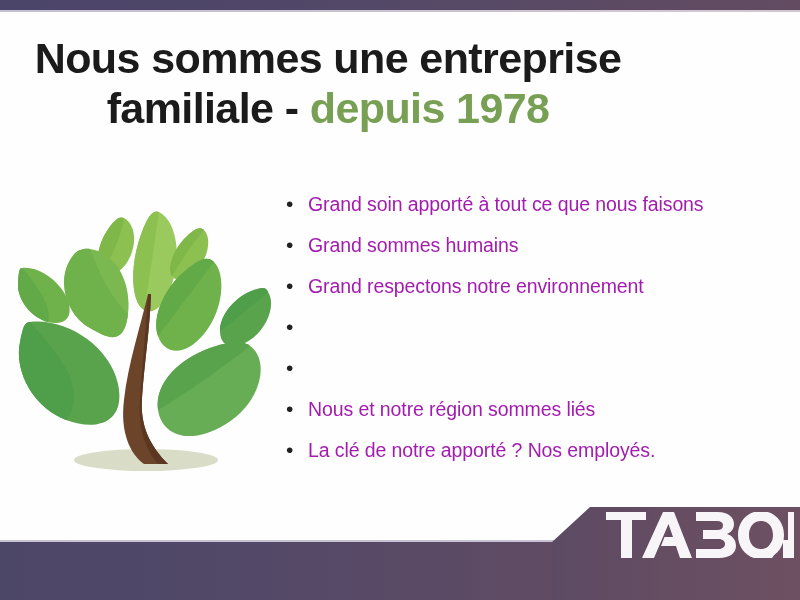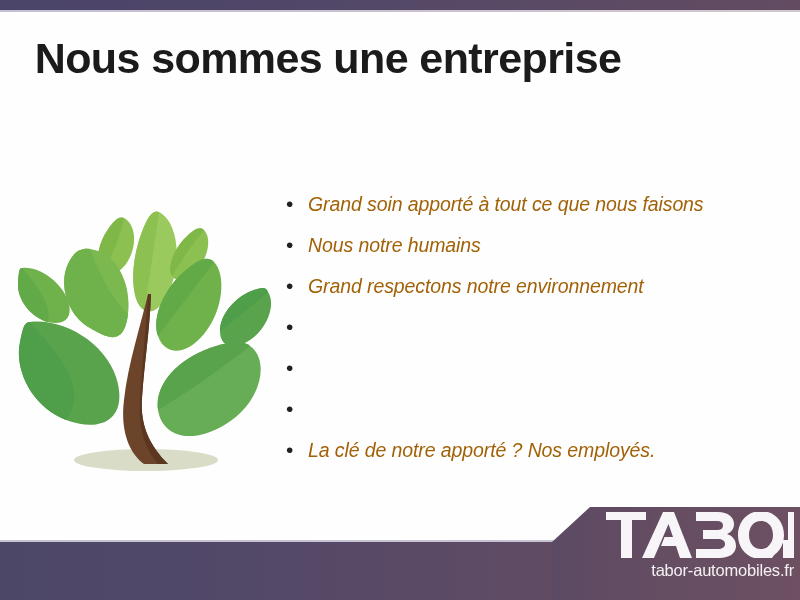--- a/index.html
+++ b/index.html
@@ -66,24 +66,23 @@
     width:22px;
     flex:0 0 22px;
     font-size:21px;
     line-height:24px;
     color:#212121;
     text-align:left;
   }
   .bullet-text{
     font-size:19.5px;
     line-height:24px;
-    color:#a16207;
+    color:#a21caf;
     white-space:nowrap;
     letter-spacing:-0.1px;
-    font-style:italic;
   }
 
   
   .tree-wrap{
     position:absolute;
     left:18px; top:188px;
     width:262px; height:302px;
   }
   .tree-wrap svg{ display:block; width:262px; height:302px; }
 
@@ -134,20 +133,25 @@
 </head>
 <body>
 
 <div id="slide">
 
   <div class="top-bar"></div>
   <div class="top-bar-line"></div>
 
   <div class="title-block">
     <div class="title-line">Nous sommes une entreprise</div>
+    <div class="title-line">
+      <span>familiale</span>
+      <span class="title-dash">-</span>
+      <span class="title-accent">depuis 1978</span>
+    </div>
   </div>
 
   <div class="tree-wrap">
     <svg viewBox="0 0 262 302" xmlns="http://www.w3.org/2000/svg" aria-hidden="true">
 
       <ellipse cx="128" cy="272" rx="72" ry="11" fill="#d9ddc8"></ellipse>
 
       <g>
         <path d="M106 30 C117 36 119 54 112 69 C105 84 93 90 85 84 C77 78 79 60 87 46 C93 36 100 27 106 30 Z" fill="#8cc152"></path>
         <path d="M106 30 C104 44 97 62 85 84 C77 78 79 60 87 46 C93 36 100 27 106 30 Z" fill="#7fb849"></path>
@@ -200,34 +204,35 @@
     </svg>
   </div>
 
   <div class="bullets">
     <div class="bullet-row">
       <span class="bullet-dot">•</span>
       <span class="bullet-text">Grand soin apporté à tout ce que nous faisons</span>
     </div>
     <div class="bullet-row">
       <span class="bullet-dot">•</span>
-      <span class="bullet-text">Nous notre humains</span>
+      <span class="bullet-text">Grand sommes humains</span>
     </div>
     <div class="bullet-row">
       <span class="bullet-dot">•</span>
       <span class="bullet-text">Grand respectons notre environnement</span>
     </div>
     <div class="bullet-row">
       <span class="bullet-dot">•</span>
     </div>
     <div class="bullet-row">
       <span class="bullet-dot">•</span>
     </div>
     <div class="bullet-row">
       <span class="bullet-dot">•</span>
+      <span class="bullet-text">Nous et notre région sommes liés</span>
     </div>
     <div class="bullet-row">
       <span class="bullet-dot">•</span>
       <span class="bullet-text">La clé de notre apporté ? Nos employés.</span>
     </div>
   </div>
 
   <div class="bottom-bar"></div>
   <div class="bottom-bar-line"></div>
   <div class="logo-plate"></div>
@@ -243,16 +248,15 @@
 
           <path d="M90 0 H112 C122 0 128 5 128 12 C128 17 125 20.5 121 22 C126 23.5 130 27.5 130 34 C130 41 124 46 113 46 H90 V37 H112 C116 37 119 35.5 119 32 C119 28.5 116 27 112 27 H97 V18 H111 C115 18 117 16.5 117 13.5 C117 10.5 115 9 111 9 H90 Z"></path>
 
           <path d="M155 -1 C168 -1 178 9 178 23 C178 37 168 47 155 47 C142 47 132 37 132 23 C132 9 142 -1 155 -1 Z M155 9 C147.5 9 143 15 143 23 C143 31 147.5 37 155 37 C162.5 37 167 31 167 23 C167 15 162.5 9 155 9 Z"></path>
 
           <path d="M182 0 H188 V46 H177 V30 L166 46 H154 L167 28 H182 Z"></path>
           <path d="M152 0 H183 V9 H163 V19 H181 V28 H152 Z" opacity="0"></path>
         </g>
       </svg>
     </div>
-    <div class="logo-domain">tabor-automobiles.fr</div>
   </div>
 
 </div>
 
 </body></html>

